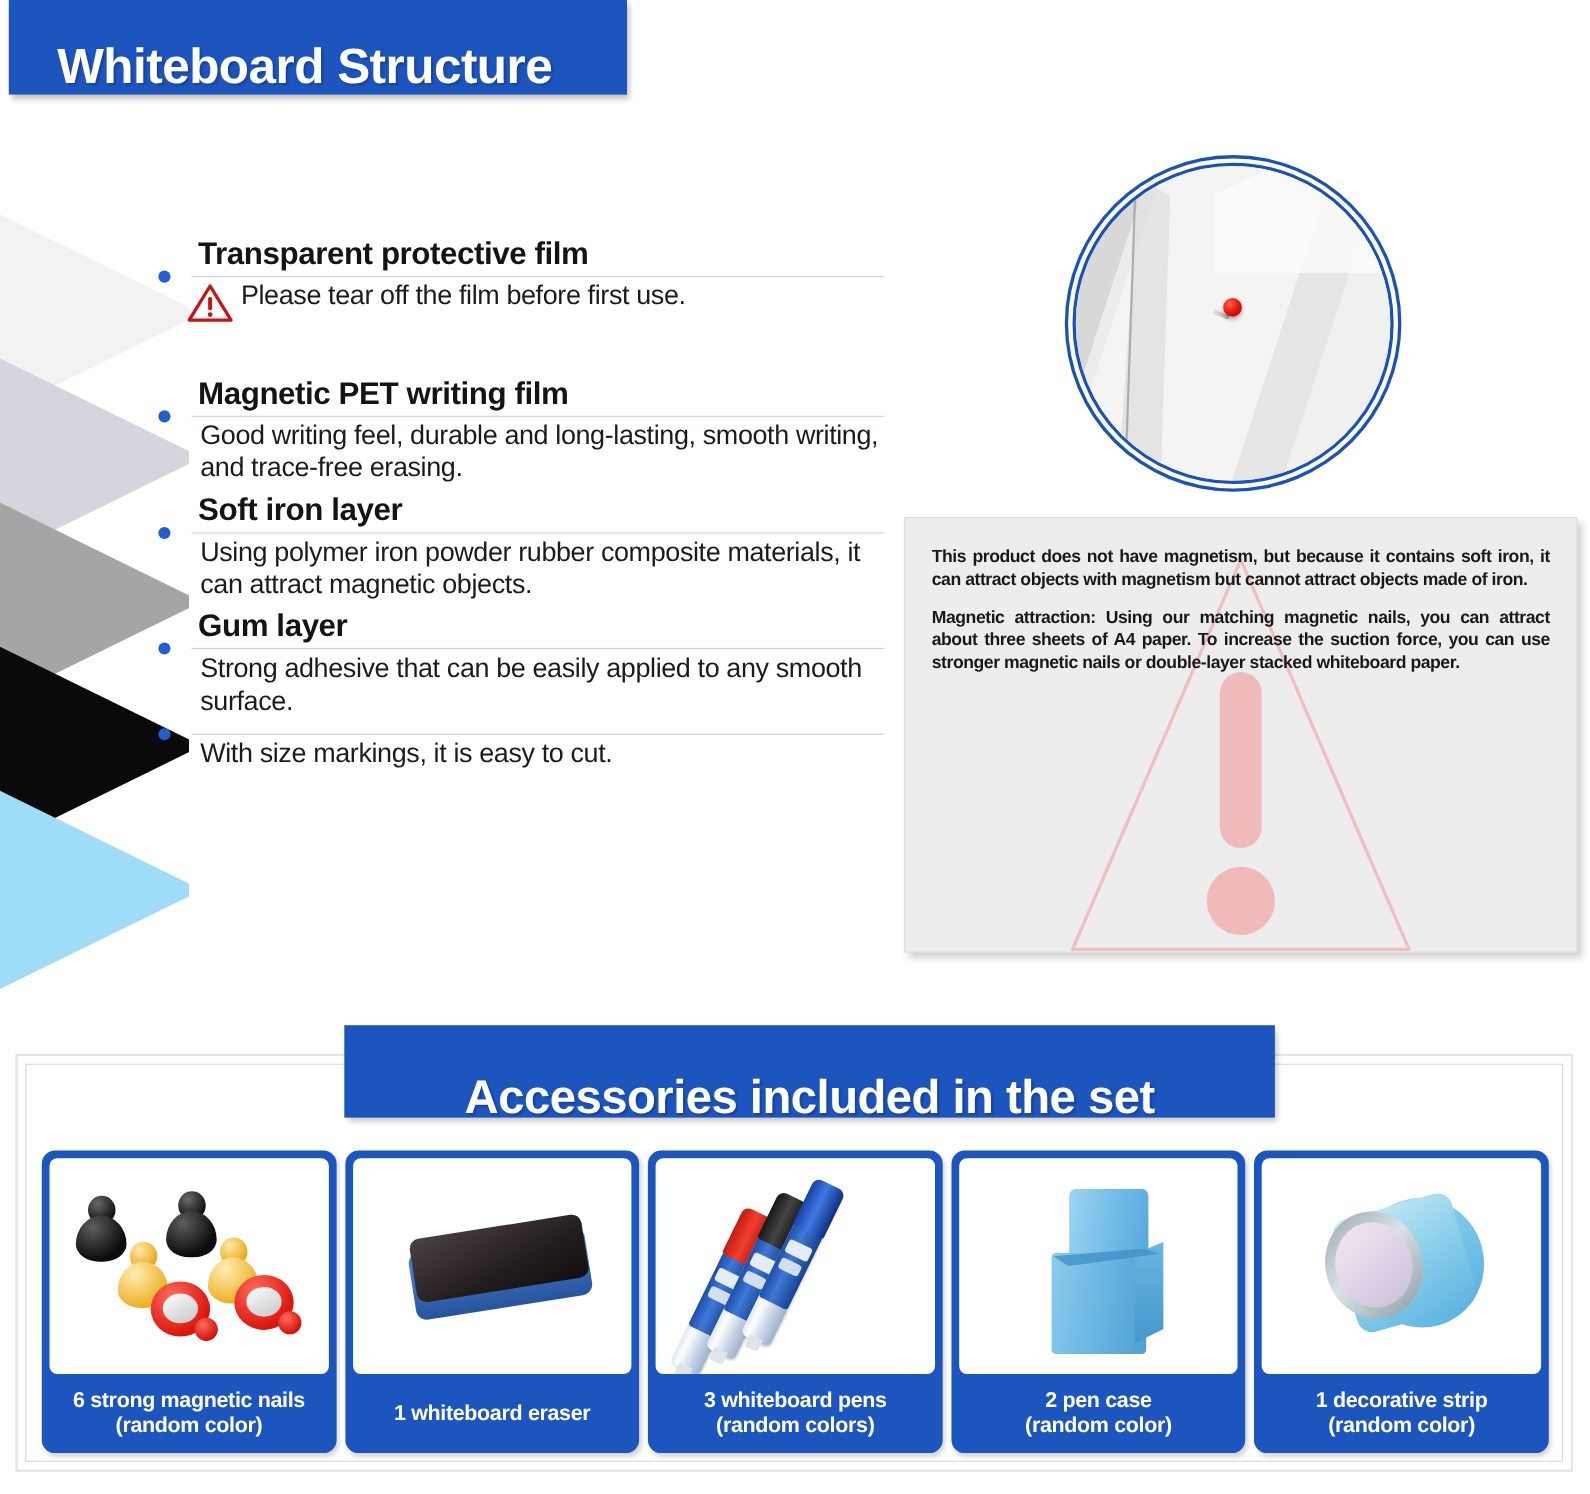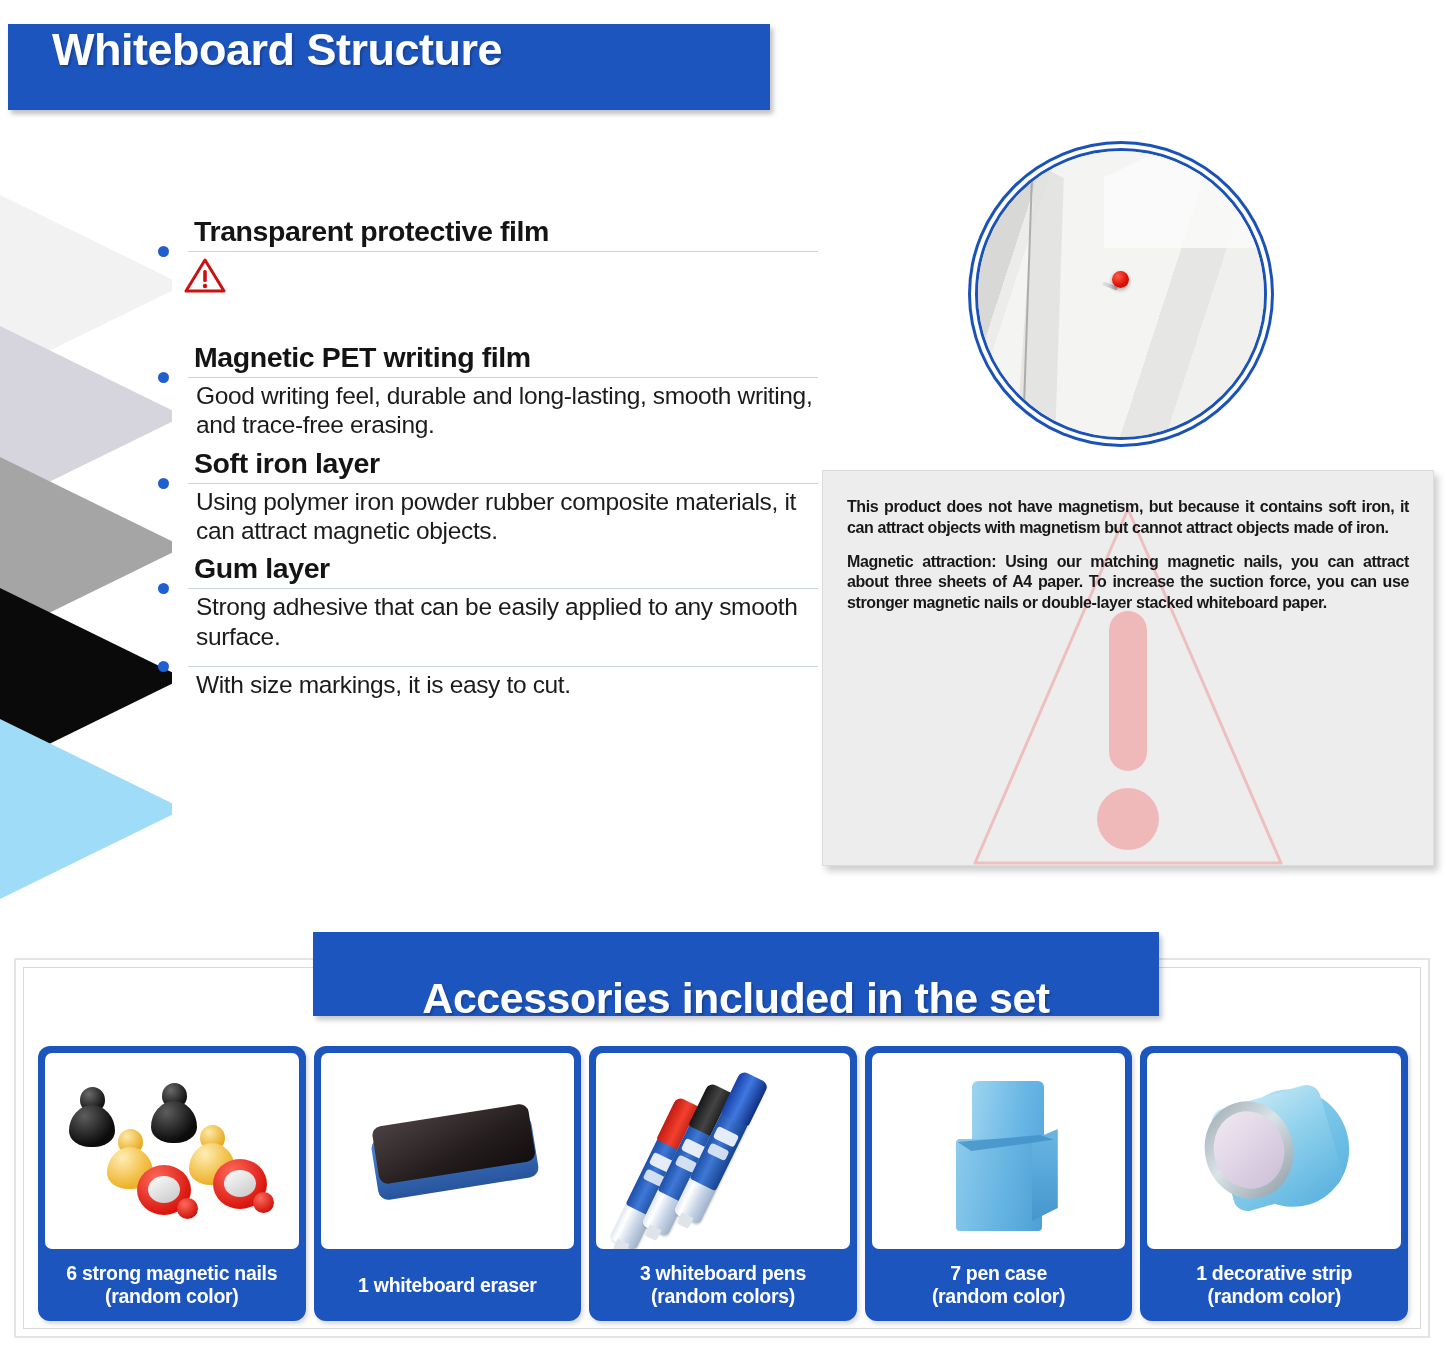--- a/index.html
+++ b/index.html
@@ -7,24 +7,24 @@
   body {
     font-family: "Liberation Sans", sans-serif;
     background: #ffffff;
     position: relative;
     overflow: hidden;
   }
 
   
   .banner-title {
     position: absolute;
-    left: 8px; top: 24px;
-    width: 762px; height: 86px;
+    left: 8px; top: 0;
+    width: 562px; height: 86px;
     background: #1d55bf;
-    display: flex; align-items: flex-start;
+    display: flex; align-items: flex-end;
     padding-left: 44px;
     box-shadow: 3px 4px 5px rgba(0,0,0,0.25);
   }
   .banner-title span {
     color: #ffffff;
     font-size: 45px;
     font-weight: bold;
     letter-spacing: -0.5px;
     text-shadow: 2px 2px 2px rgba(0,0,0,0.22);
   }
@@ -35,21 +35,21 @@
     position: absolute; left: 0; width: 182px; height: 190px;
     clip-path: polygon(0 0, 100% 47%, 100% 53%, 0 100%);
   }
   .w1 { top: 0;   background: #f2f2f2; }
   .w2 { top: 131px; background: #d6d5de; }
   .w3 { top: 262px; background: #a5a5a5; }
   .w4 { top: 393px; background: #0a0a0a; }
   .w5 { top: 524px; background: #9fdcf7; }
 
   
-  .layers { position: absolute; left: 158px; top: 216px; width: 660px; }
+  .layers { position: absolute; left: 144px; top: 216px; width: 660px; }
   .layer-row { position: relative; }
   .layer-head {
     font-size: 28.5px; font-weight: bold; color: #141414;
     letter-spacing: -0.4px; padding-left: 36px; line-height: 1.12;
   }
   .layer-rule {
     position: relative; height: 1px; background: #c9d4da;
     margin: 3px 0 3px 30px;
   }
   .layer-dot {
@@ -342,20 +342,21 @@
       <span class="layer-dot"></span>
     </div>
     <div class="warn-line">
       <span class="warn-tri">
         <svg width="42" height="37" viewBox="0 0 42 37">
           <path d="M21 3 L40 34 L2 34 Z" fill="none" stroke="#cc1111" stroke-width="3" stroke-linejoin="round"></path>
           <rect x="19.2" y="13" width="3.6" height="12" rx="1.6" fill="#cc1111"></rect>
           <circle cx="21" cy="29" r="2.2" fill="#cc1111"></circle>
         </svg>
       </span>
+      <span class="warn-txt">Please tear off the film before first use.</span>
     </div>
   </div>
 
   <div class="gap-a"></div>
 
   <div class="layer-row">
     <div class="layer-head">Magnetic PET writing film</div>
     <div class="layer-rule">
       <span class="layer-dot"></span>
     </div>
@@ -495,21 +496,21 @@
   <div class="card">
     <div class="card-photo">
       <div class="case">
         <i class="lid"></i>
           <i class="front"></i>
           <i class="side"></i>
           <i class="mouth"></i>
       </div>
     </div>
     <div class="card-label">
-      <span>7 pen case</span>
+      <span>2 pen case</span>
       <span>(random color)</span>
     </div>
   </div>
 
   <div class="card">
     <div class="card-photo">
       <div class="tape">
         <i class="outer"></i>
           <i class="body"></i>
           <i class="rim"></i>

